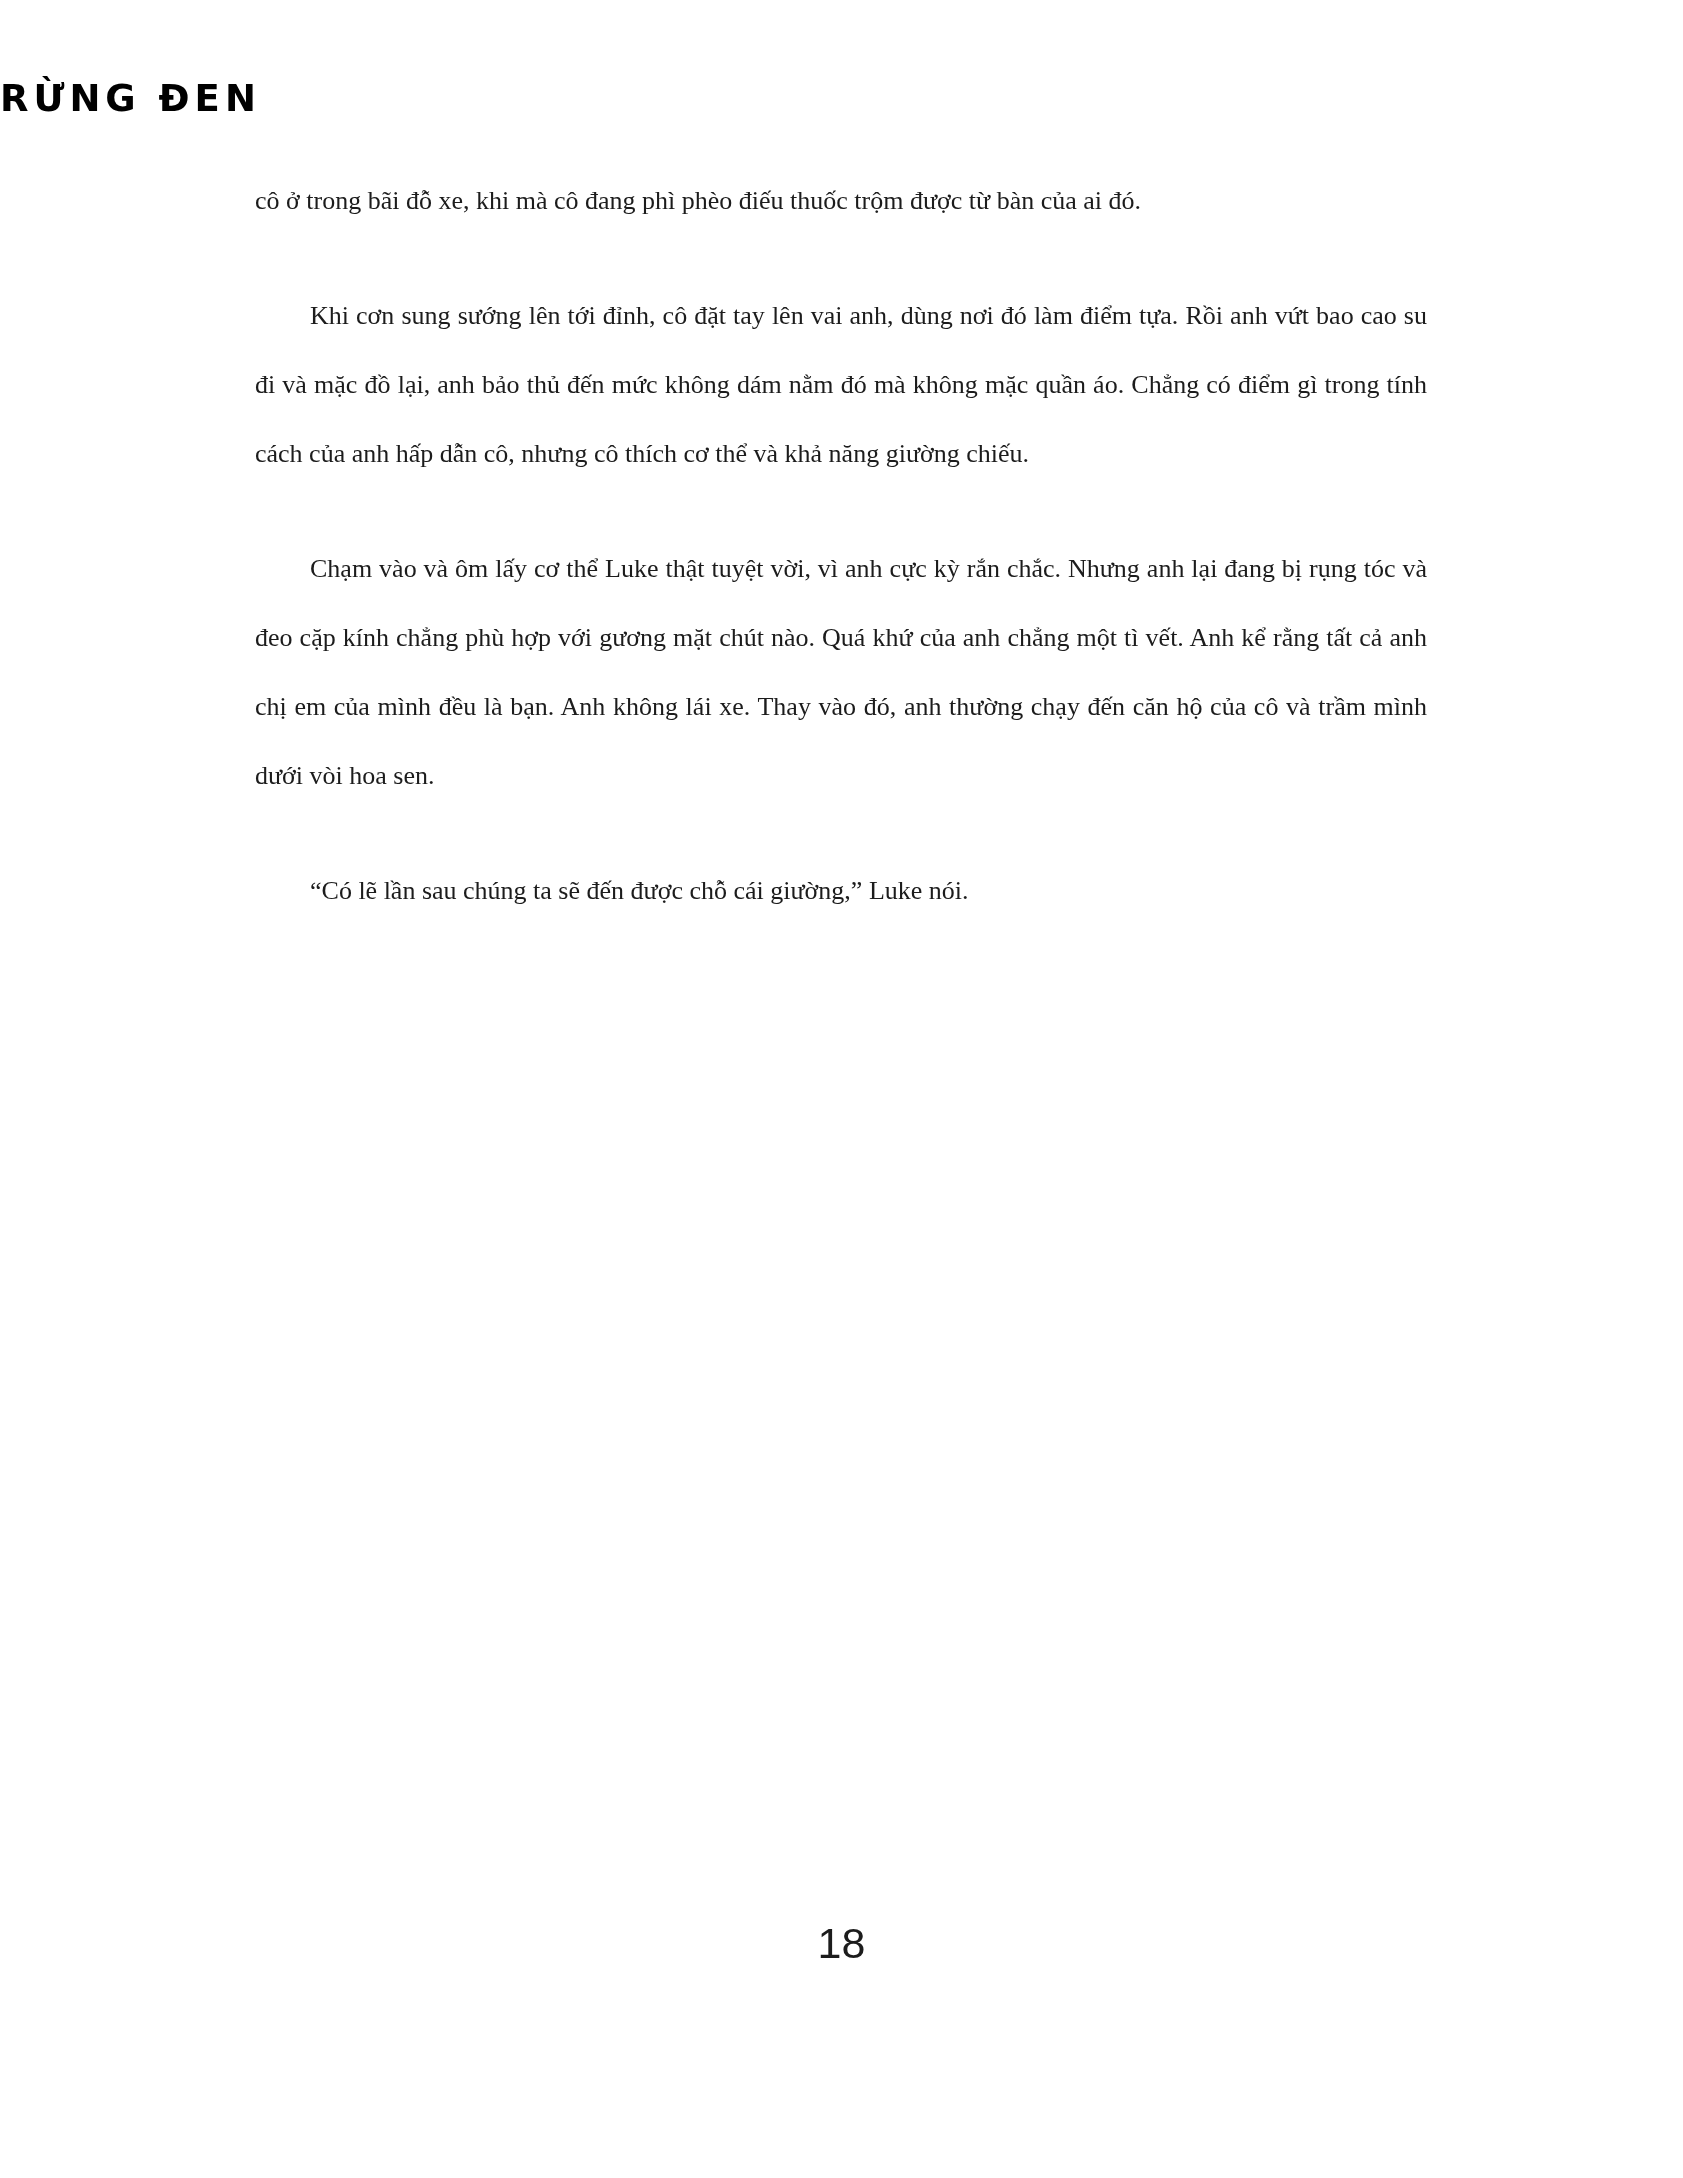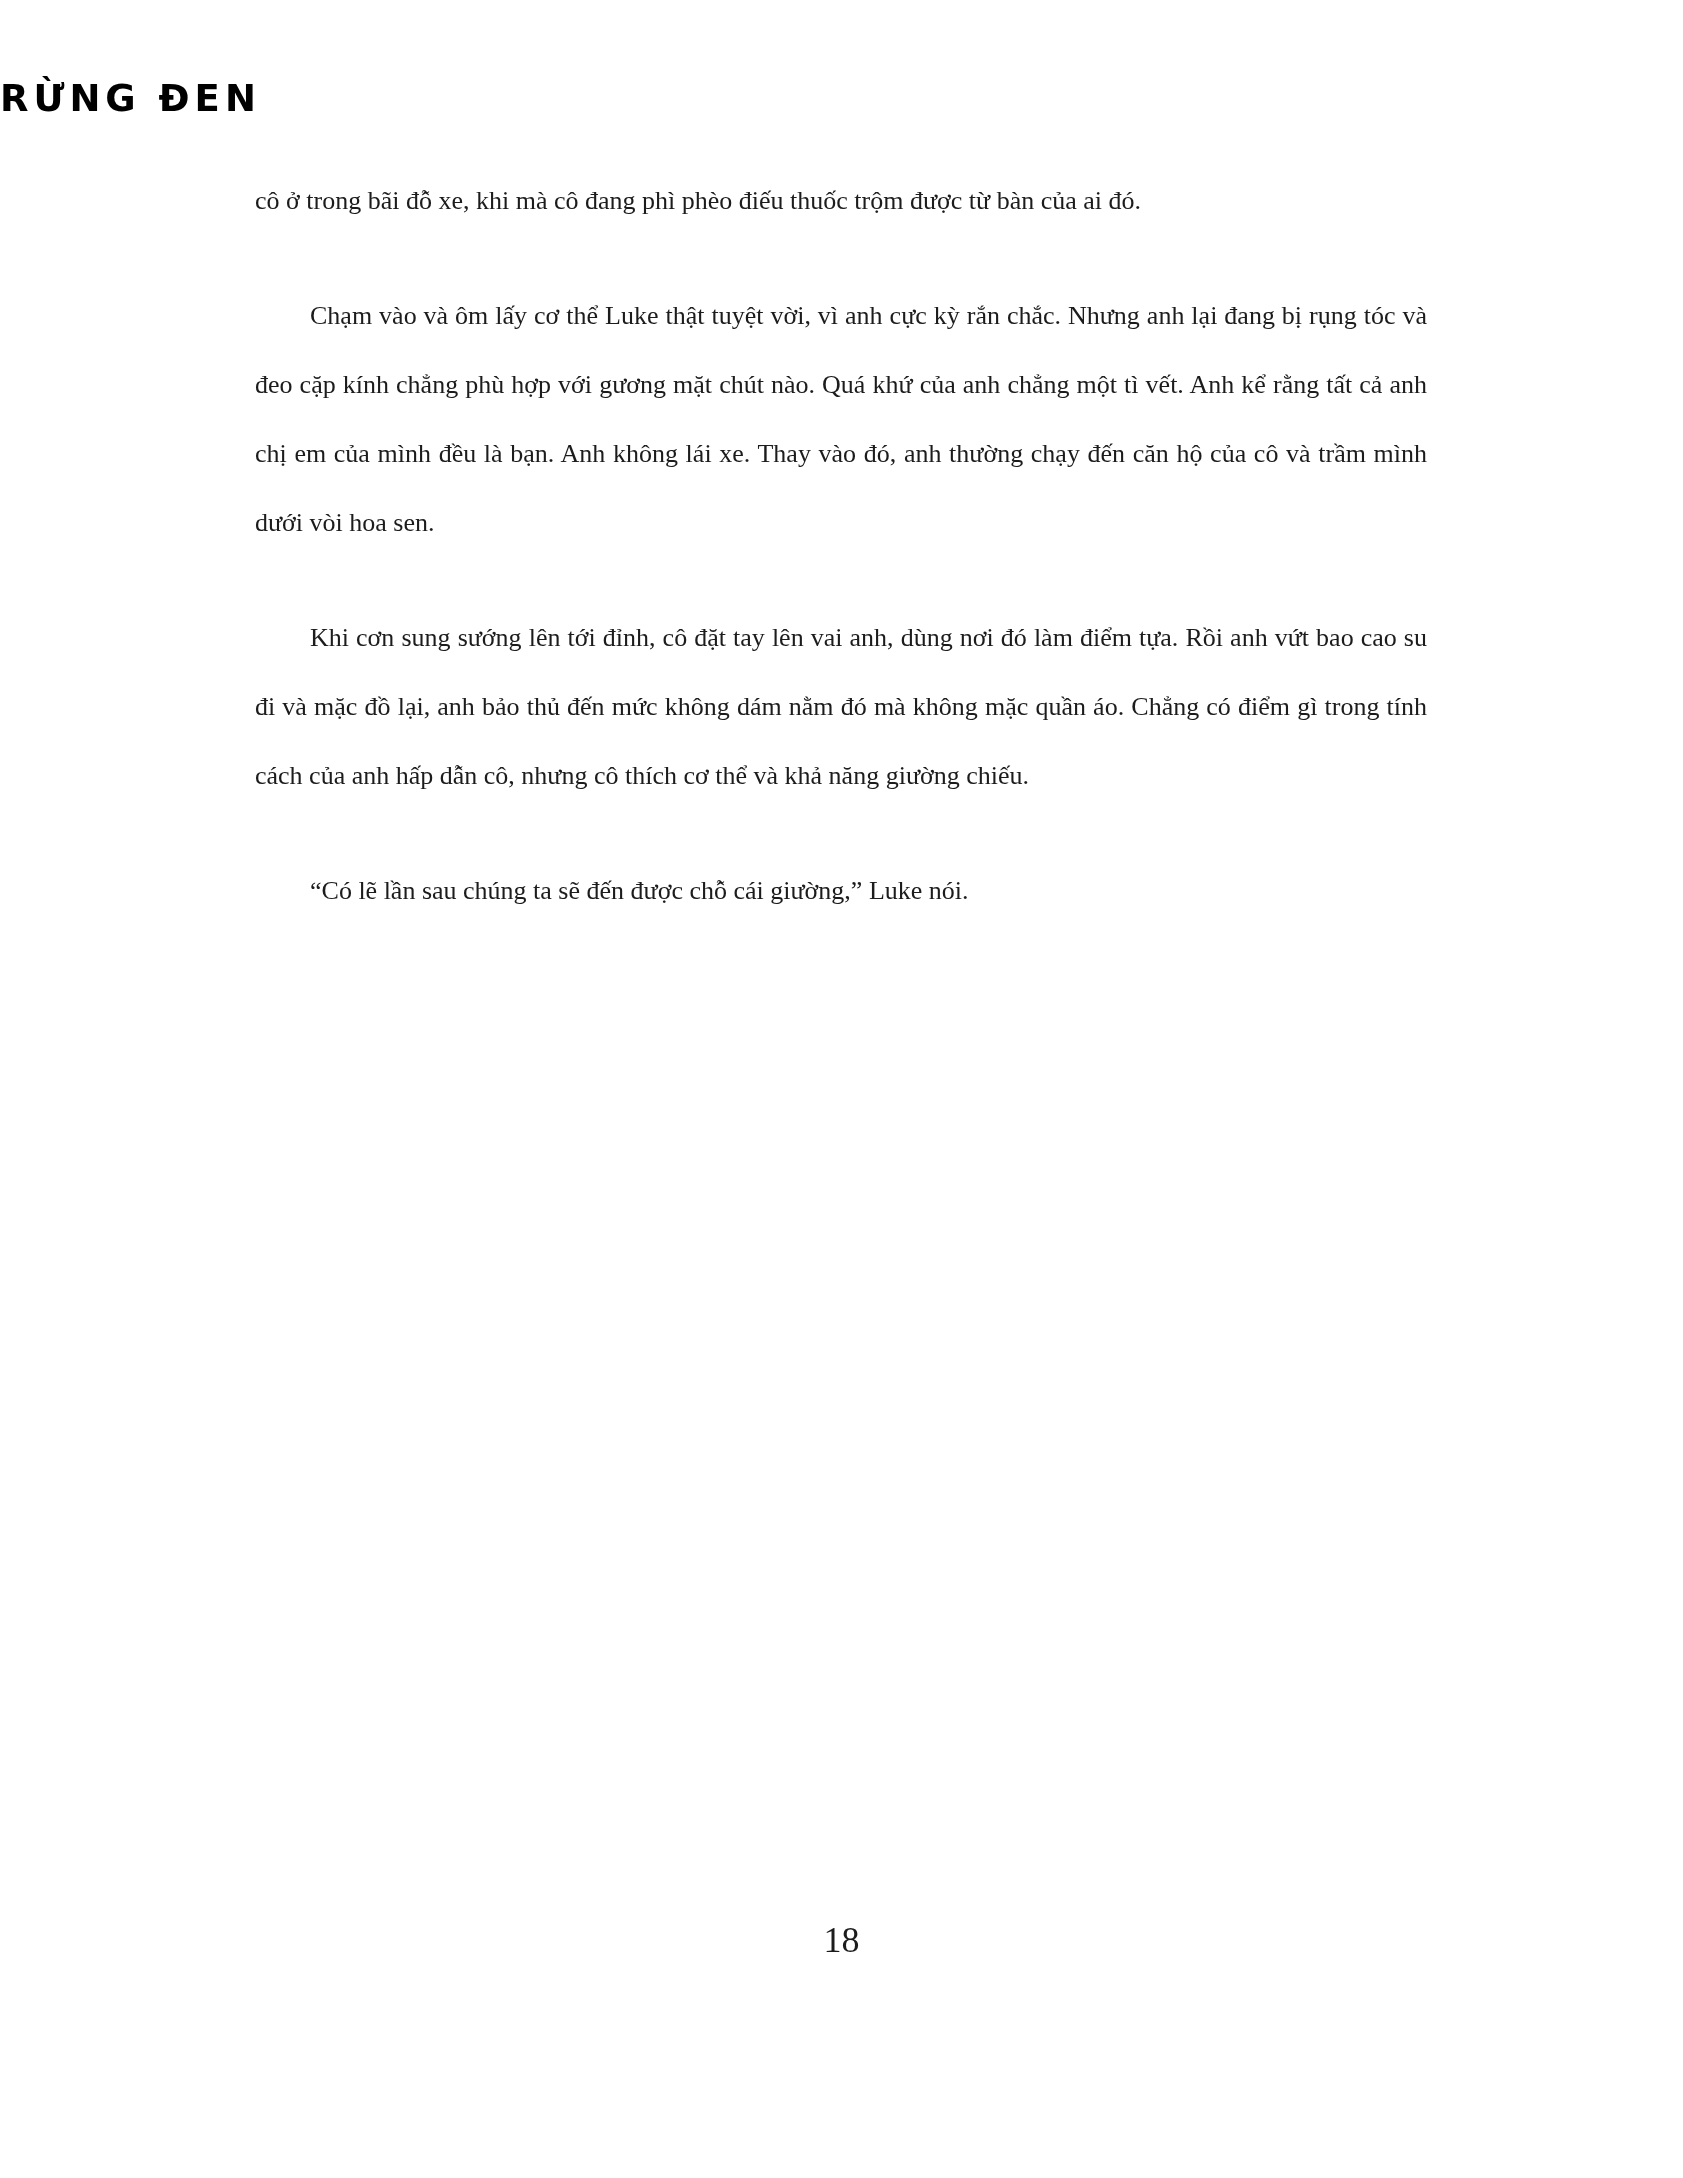--- a/index.html
+++ b/index.html
@@ -45,38 +45,38 @@
   }
   .body-text p:not(:first-child) {
     text-indent: 55px;
   }
   .page-footer {
     position: absolute;
     top: 1919px;
     left: 0;
     width: 100%;
     text-align: center;
-    font-family: Liberation Serif, serif;
-    font-size: 36px;
+    font-family: Liberation Sans, sans-serif;
+    font-size: 43px;
     color: #1c1c1c;
   }
 </style>
 </head>
 <body>
 
 <div class="book-page">
 
   <div class="running-header">
     <span>RỪNG ĐEN</span>
   </div>
 
   <div class="body-text">
     <p>cô ở trong bãi đỗ xe, khi mà cô đang phì phèo điếu thuốc trộm được từ bàn của ai đó.</p>
+    <p>Khi cơn sung sướng lên tới đỉnh, cô đặt tay lên vai anh, dùng nơi đó làm điểm tựa. Rồi anh vứt bao cao su đi và mặc đồ lại, anh bảo thủ đến mức không dám nằm đó mà không mặc quần áo. Chẳng có điểm gì trong tính cách của anh hấp dẫn cô, nhưng cô thích cơ thể và khả năng giường chiếu.</p>
     <p>Chạm vào và ôm lấy cơ thể Luke thật tuyệt vời, vì anh cực kỳ rắn chắc. Nhưng anh lại đang bị rụng tóc và đeo cặp kính chẳng phù hợp với gương mặt chút nào. Quá khứ của anh chẳng một tì vết. Anh kể rằng tất cả anh chị em của mình đều là bạn. Anh không lái xe. Thay vào đó, anh thường chạy đến căn hộ của cô và trầm mình dưới vòi hoa sen.</p>
-    <p>Khi cơn sung sướng lên tới đỉnh, cô đặt tay lên vai anh, dùng nơi đó làm điểm tựa. Rồi anh vứt bao cao su đi và mặc đồ lại, anh bảo thủ đến mức không dám nằm đó mà không mặc quần áo. Chẳng có điểm gì trong tính cách của anh hấp dẫn cô, nhưng cô thích cơ thể và khả năng giường chiếu.</p>
     <p>“Có lẽ lần sau chúng ta sẽ đến được chỗ cái giường,” Luke nói.</p>
   </div>
 
   <div class="page-footer">
     <span>18</span>
   </div>
 
 </div>
 
 

